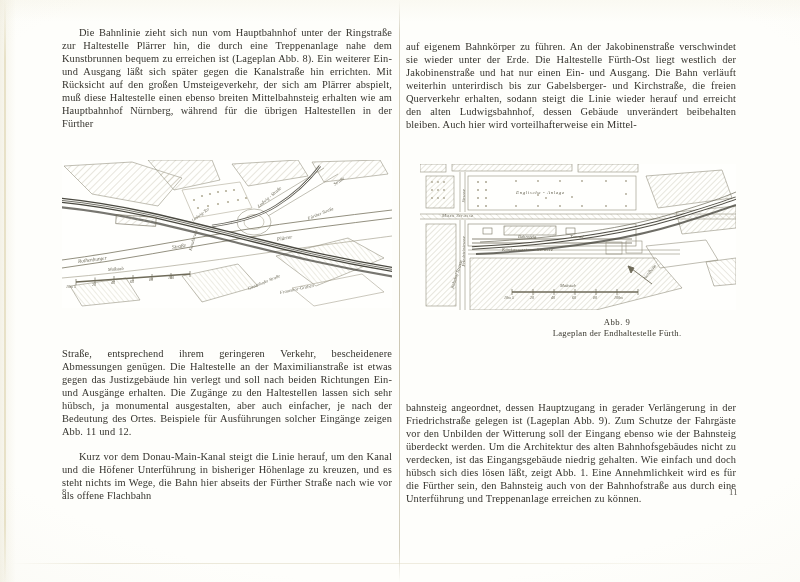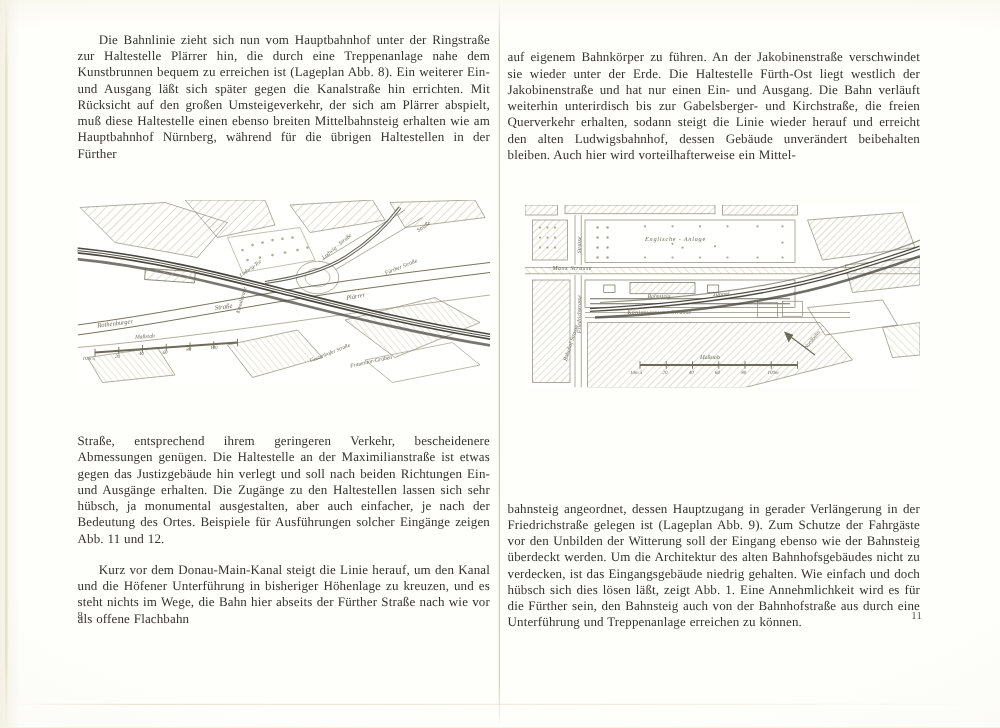--- a/index.html
+++ b/index.html
@@ -5,21 +5,21 @@
 <style>
   html, body {
     margin: 0;
     padding: 0;
     background: #ffffff;
   }
   .page-scan {
     position: relative;
     width: 800px;
     height: 582px;
-    background: #fdba74;
+    background: #7dd3fc;
     overflow: hidden;
     font-family: "Liberation Serif", "DejaVu Serif", serif;
     color: #2b2b28;
   }
   
   .paper-tint {
     position: absolute;
     inset: 0;
     background:
       radial-gradient(ellipse 120% 100% at 50% 45%, rgba(255,255,255,0) 55%, rgba(231,228,213,0.35) 100%),
@@ -382,20 +382,24 @@
       <span class="maplabel" style="left:140px; top:119px; font-size:4.5px;">Maßstab</span>
       <span class="maplabel" style="left:84px; top:131px; font-size:4px;">10m 5</span>
       <span class="maplabel" style="left:110px; top:131px; font-size:4px;">20</span>
       <span class="maplabel" style="left:131px; top:131px; font-size:4px;">40</span>
       <span class="maplabel" style="left:152px; top:131px; font-size:4px;">60</span>
       <span class="maplabel" style="left:173px; top:131px; font-size:4px;">80</span>
       <span class="maplabel" style="left:194px; top:131px; font-size:4px;">100m</span>
     </div>
   </div>
 
+  <div class="fig-caption" style="position:absolute; left:452px; top:317px; width:330px;">
+    <div class="num">Abb. 9</div>
+    <div>Lageplan der Endhaltestelle Fürth.</div>
+  </div>
 
   <div style="position:absolute; left:406px; top:353px; width:330px;margin-top:48px;">
     <p class="body">bahnsteig angeordnet, dessen Hauptzugang in gerader Verlängerung in der Friedrichstraße gelegen ist (Lageplan Abb. 9).  Zum Schutze der Fahrgäste vor den Unbilden der Witterung soll der Eingang ebenso wie der Bahnsteig überdeckt werden.  Um die Architektur des alten Bahnhofsgebäudes nicht zu verdecken, ist das Eingangsgebäude niedrig gehalten.  Wie einfach und doch hübsch sich dies lösen läßt, zeigt Abb. 1.  Eine Annehmlichkeit wird es für die Fürther sein, den Bahnsteig auch von der Bahnhofstraße aus durch eine Unterführung und Treppenanlage erreichen zu können.</p>
   </div>
 
   <div class="folio r">11</div>
 
 </div>
 
 </body></html>

